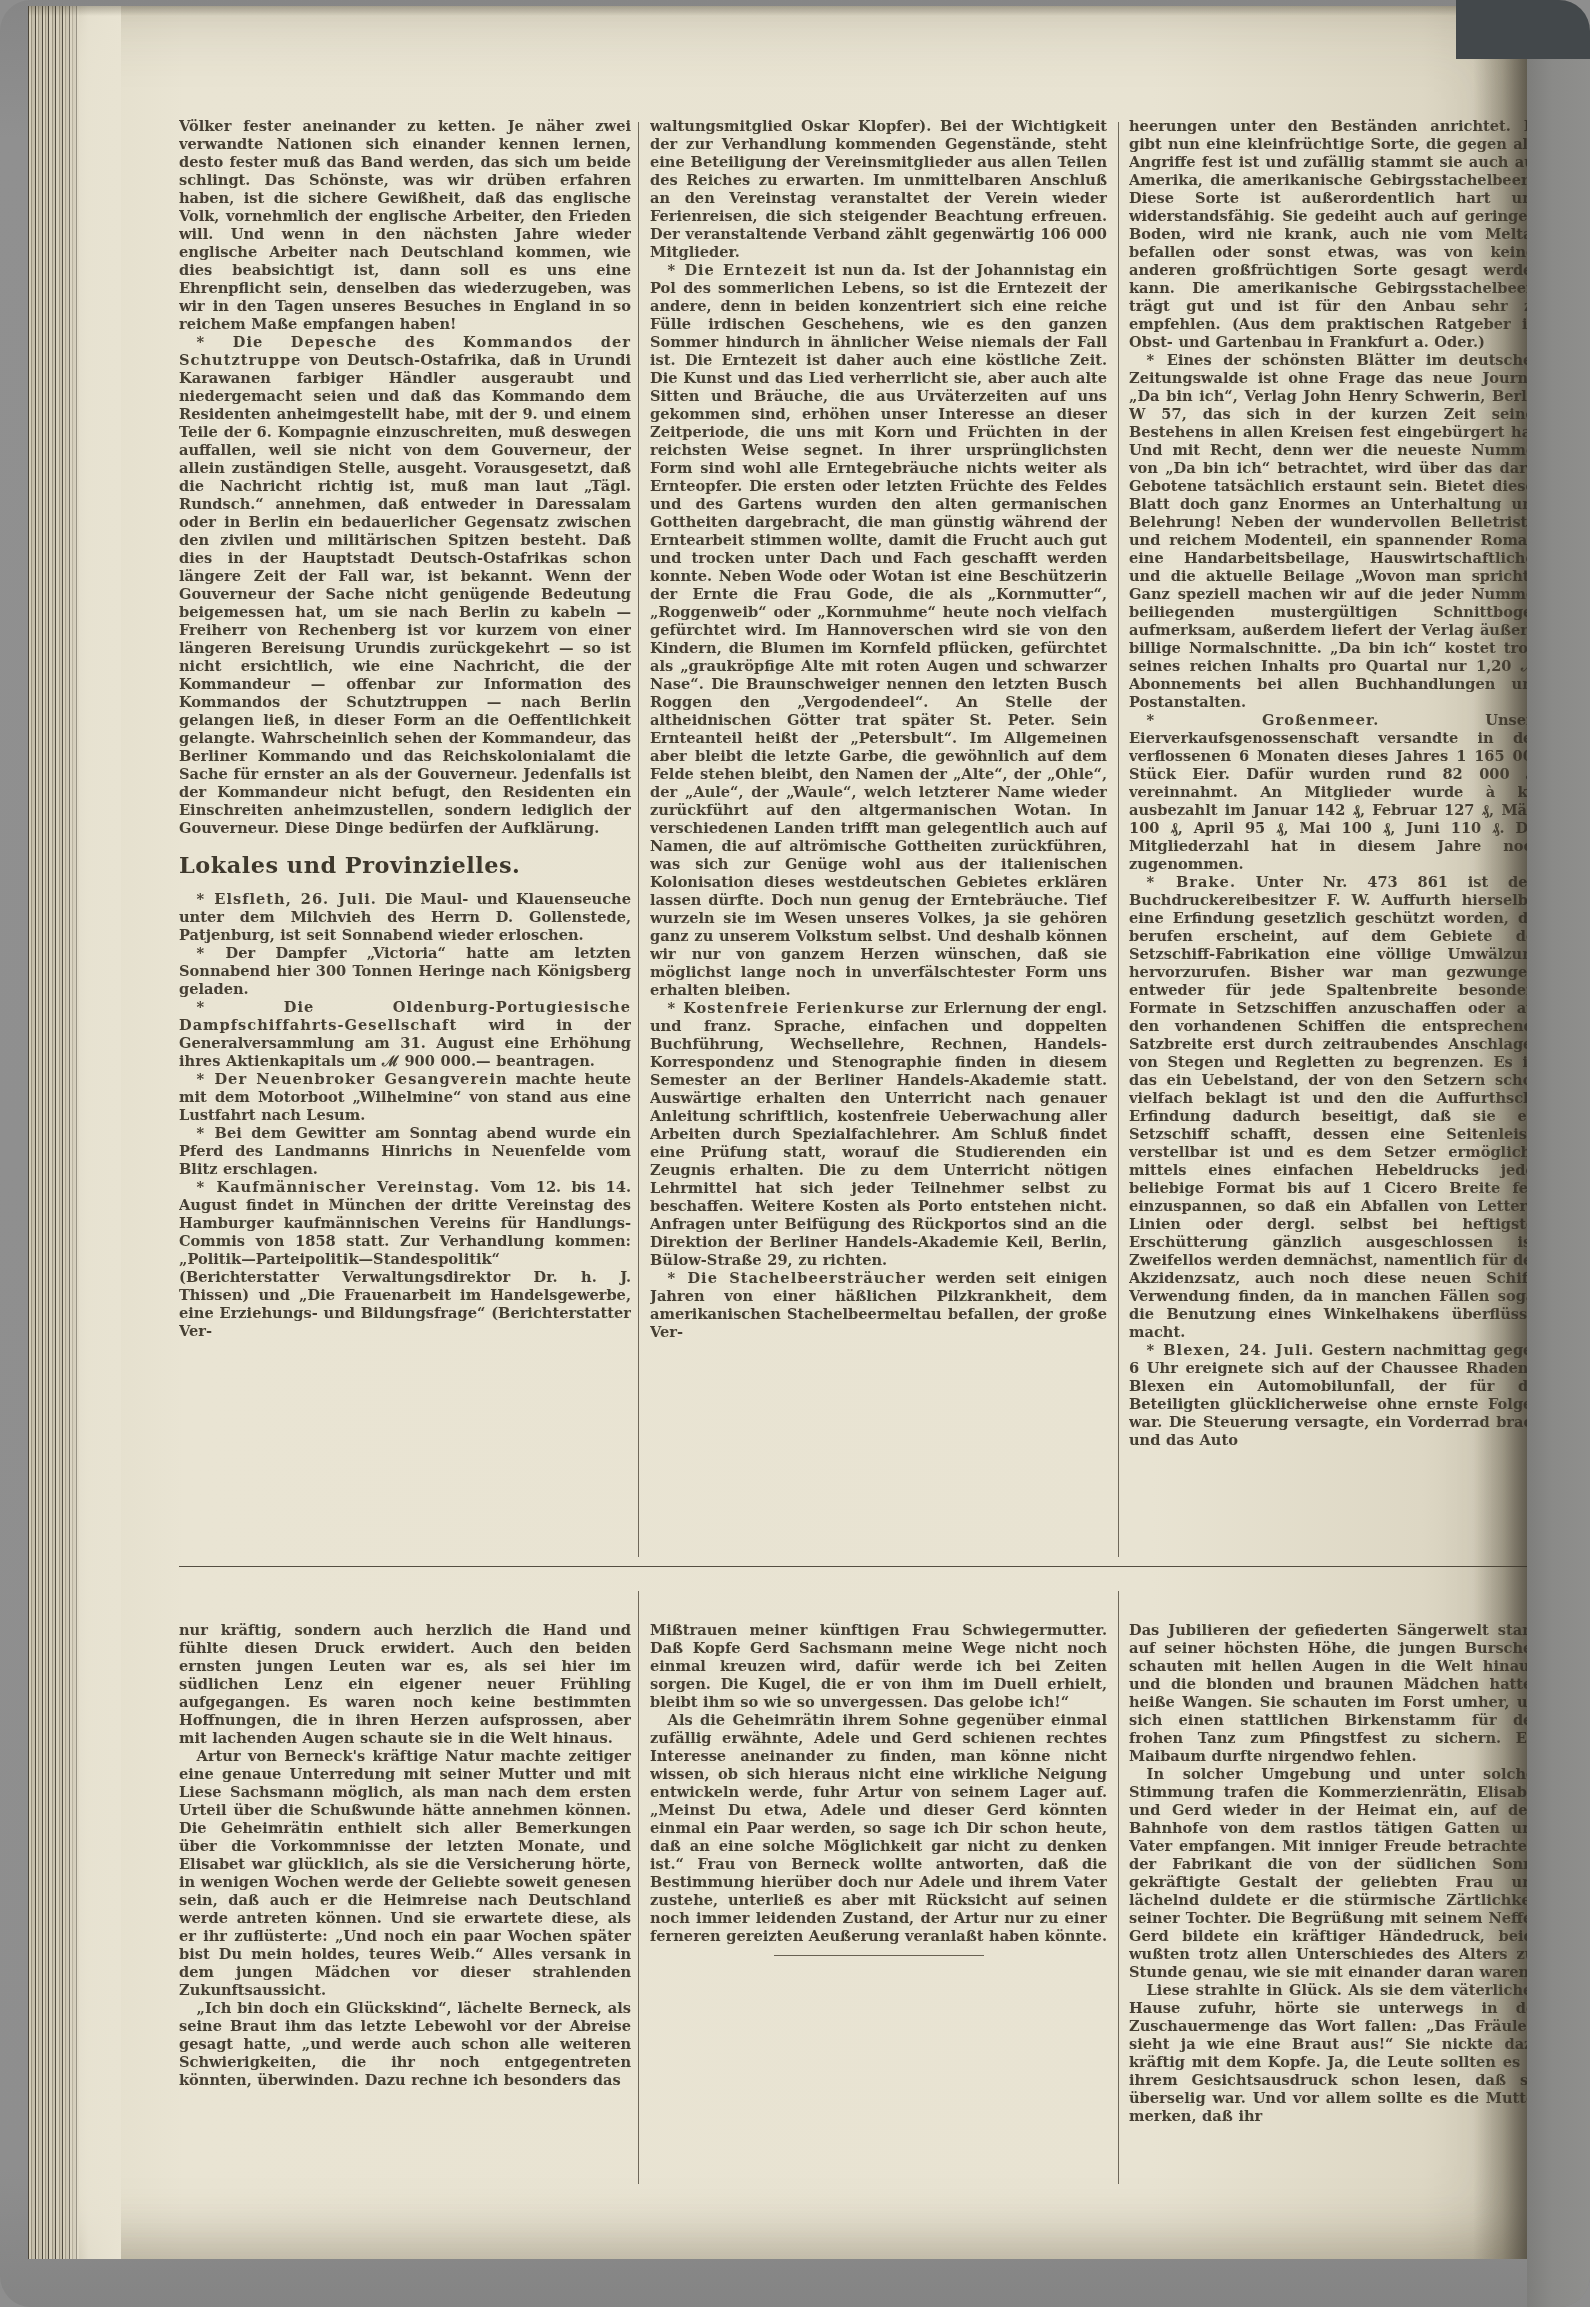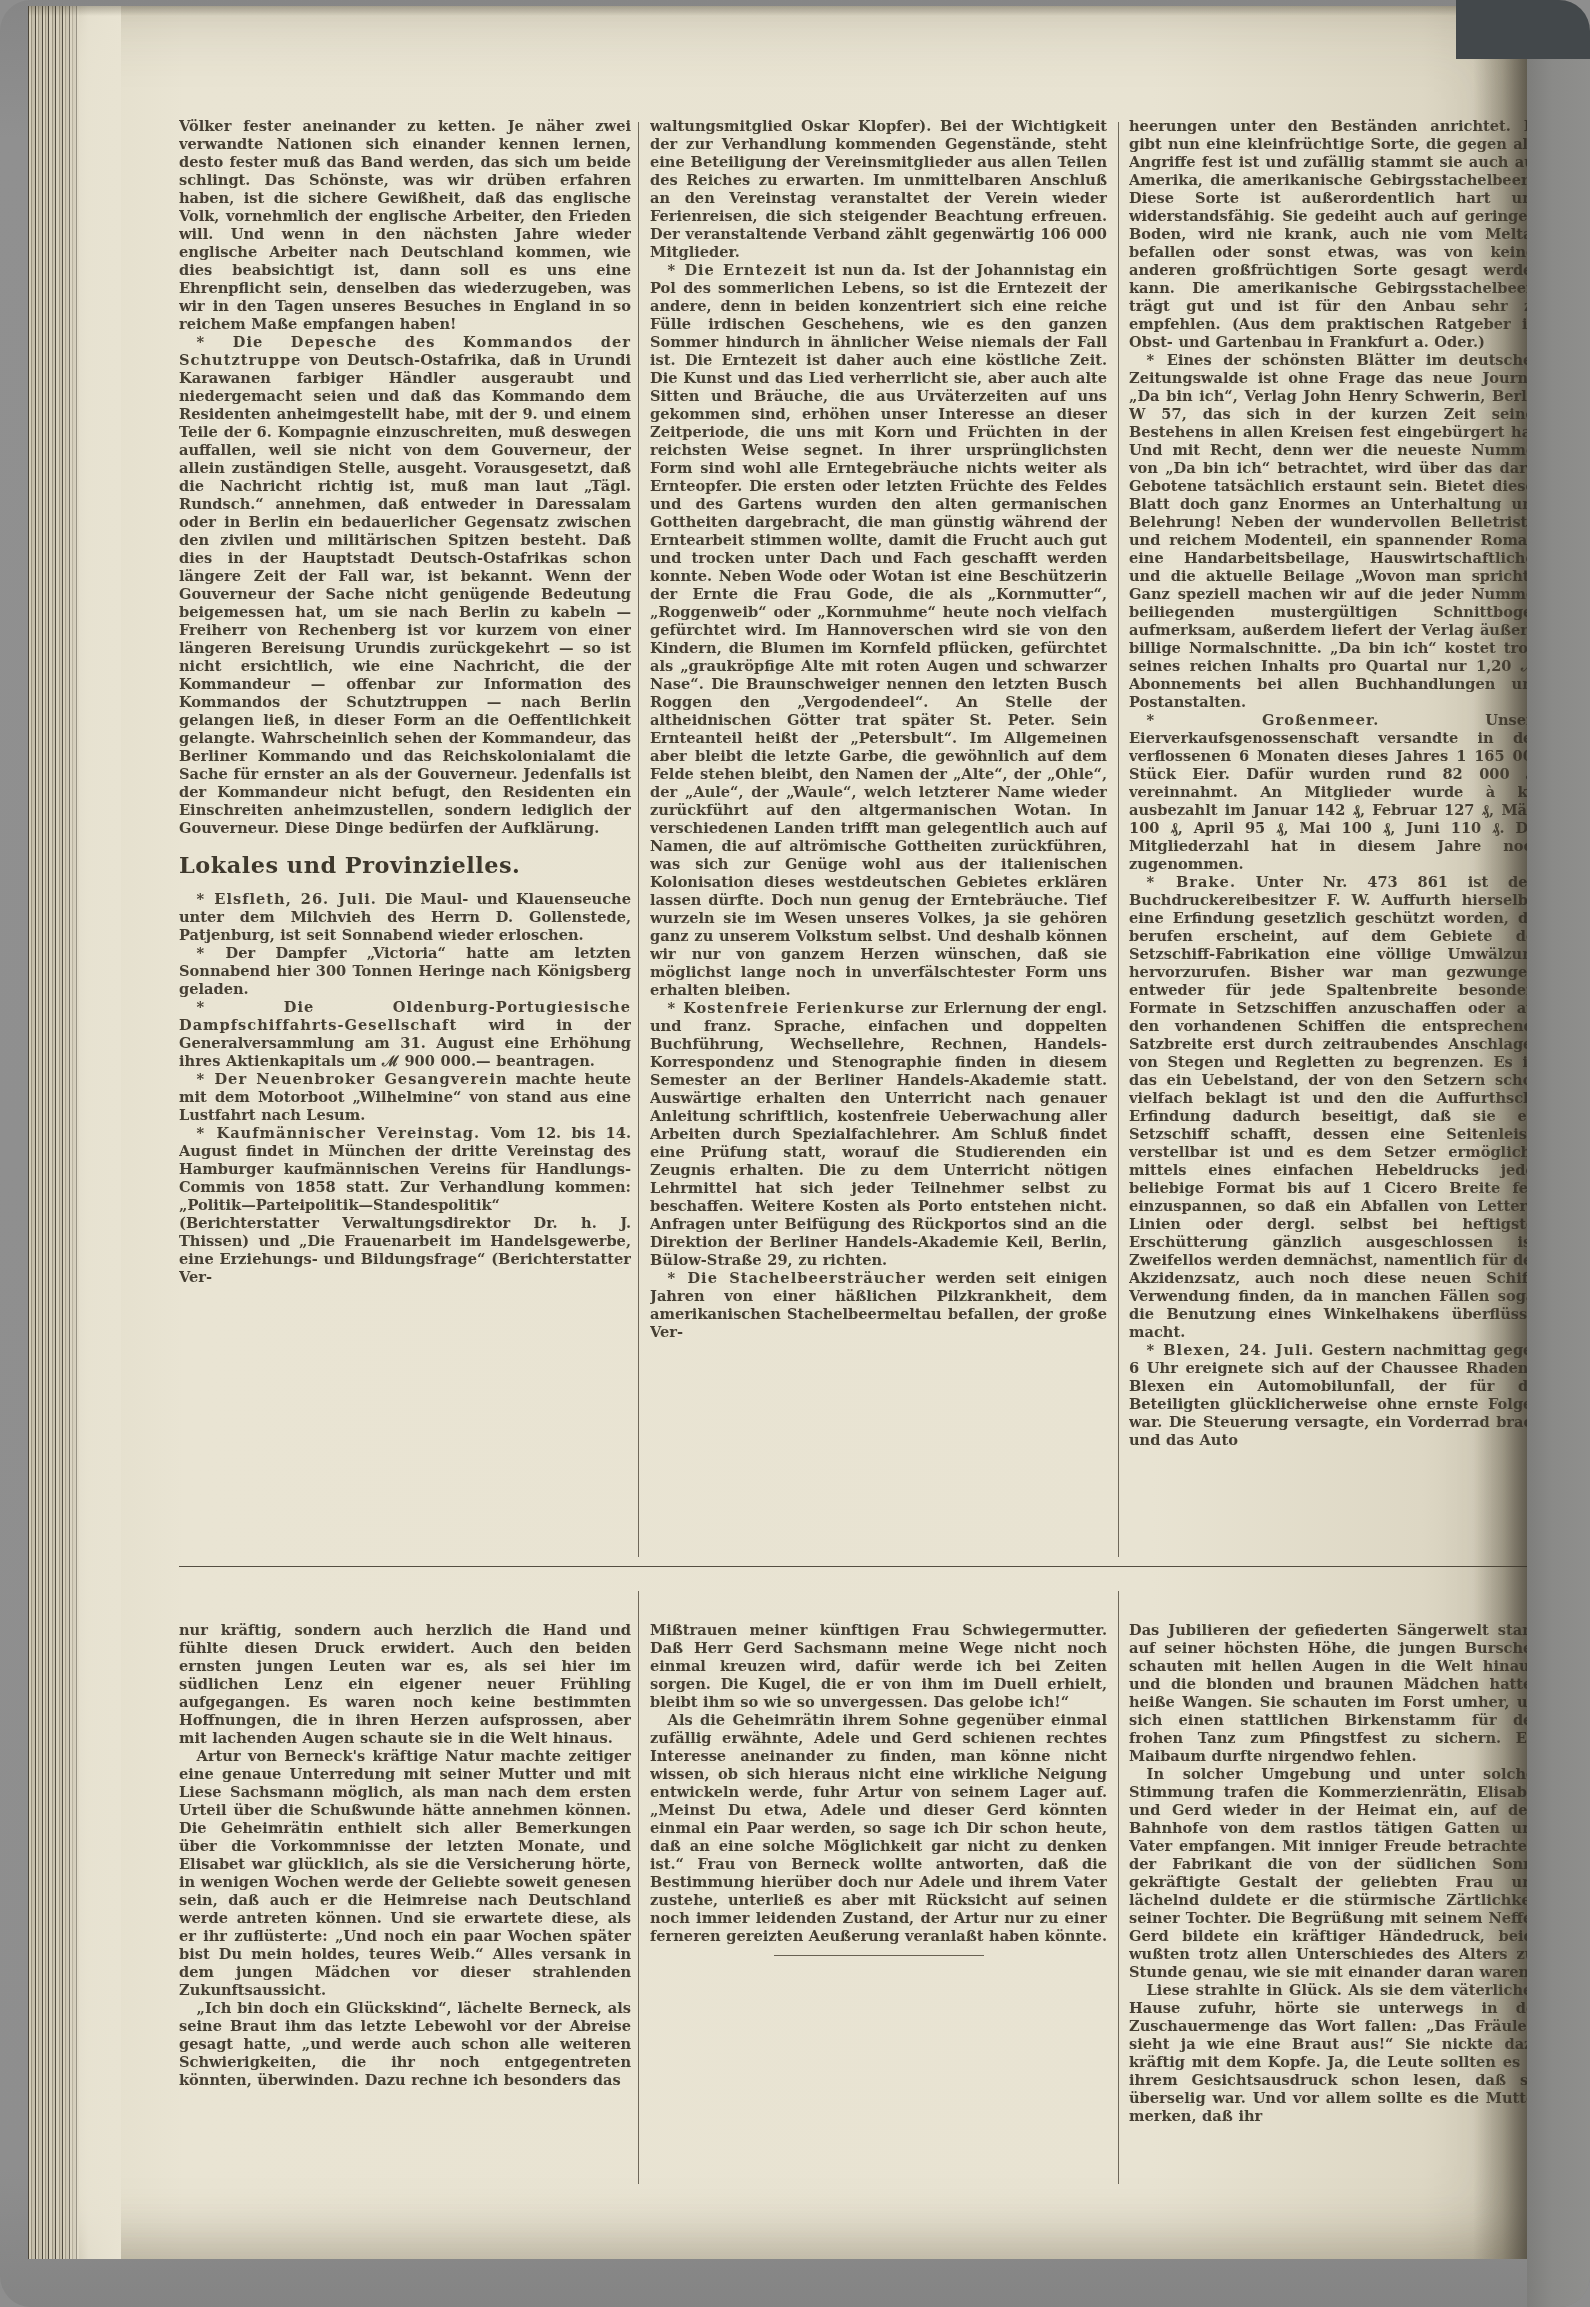--- a/index.html
+++ b/index.html
@@ -60,20 +60,21 @@
 
     <div class="top">
       <div class="col c1">
         <p class="para noind"><span>Völker fester aneinander zu ketten. Je näher zwei verwandte Nationen sich einander kennen lernen, desto fester muß das Band werden, das sich um beide schlingt. Das Schönste, was wir drüben erfahren haben, ist die sichere Gewißheit, daß das englische Volk, vornehmlich der englische Arbeiter, den Frieden will. Und wenn in den nächsten Jahre wieder englische Arbeiter nach Deutschland kommen, wie dies beabsichtigt ist, dann soll es uns eine Ehrenpflicht sein, denselben das wiederzugeben, was wir in den Tagen unseres Besuches in England in so reichem Maße empfangen haben!</span></p>
         <p class="para"><span class="lead">* Die Depesche des Kommandos der Schutztruppe</span> <span>von Deutsch-Ostafrika, daß in Urundi Karawanen farbiger Händler ausgeraubt und niedergemacht seien und daß das Kommando dem Residenten anheimgestellt habe, mit der 9. und einem Teile der 6. Kompagnie einzuschreiten, muß deswegen auffallen, weil sie nicht von dem Gouverneur, der allein zuständigen Stelle, ausgeht. Vorausgesetzt, daß die Nachricht richtig ist, muß man laut „Tägl. Rundsch.“ annehmen, daß entweder in Daressalam oder in Berlin ein bedauerlicher Gegensatz zwischen den zivilen und militärischen Spitzen besteht. Daß dies in der Hauptstadt Deutsch-Ostafrikas schon längere Zeit der Fall war, ist bekannt. Wenn der Gouverneur der Sache nicht genügende Bedeutung beigemessen hat, um sie nach Berlin zu kabeln — Freiherr von Rechenberg ist vor kurzem von einer längeren Bereisung Urundis zurückgekehrt — so ist nicht ersichtlich, wie eine Nachricht, die der Kommandeur — offenbar zur Information des Kommandos der Schutztruppen — nach Berlin gelangen ließ, in dieser Form an die Oeffentlichkeit gelangte. Wahrscheinlich sehen der Kommandeur, das Berliner Kommando und das Reichskolonialamt die Sache für ernster an als der Gouverneur. Jedenfalls ist der Kommandeur nicht befugt, den Residenten ein Einschreiten anheimzustellen, sondern lediglich der Gouverneur. Diese Dinge bedürfen der Aufklärung.</span></p>
         <h2 class="localhead">Lokales und Provinzielles.</h2>
         <p class="para"><span class="lead">* Elsfleth, 26. Juli.</span> <span>Die Maul- und Klauenseuche unter dem Milchvieh des Herrn D. Gollenstede, Patjenburg, ist seit Sonnabend wieder erloschen.</span></p>
         <p class="para"><span class="lead">*</span> <span>Der Dampfer „Victoria“ hatte am letzten Sonnabend hier 300 Tonnen Heringe nach Königsberg geladen.</span></p>
         <p class="para"><span class="lead">* Die Oldenburg-Portugiesische Dampfschiffahrts-Gesellschaft</span> <span>wird in der Generalversammlung am 31. August eine Erhöhung ihres Aktienkapitals um ℳ 900 000.— beantragen.</span></p>
         <p class="para"><span class="lead">* Der Neuenbroker Gesangverein</span> <span>machte heute mit dem Motorboot „Wilhelmine“ von stand aus eine Lustfahrt nach Lesum.</span></p>
+        <p class="para"><span class="lead">*</span> <span>Bei dem Gewitter am Sonntag abend wurde ein Pferd des Landmanns Hinrichs in Neuenfelde vom Blitz erschlagen.</span></p>
         <p class="para"><span class="lead">* Kaufmännischer Vereinstag.</span> <span>Vom 12. bis 14. August findet in München der dritte Vereinstag des Hamburger kaufmännischen Vereins für Handlungs-Commis von 1858 statt. Zur Verhandlung kommen: „Politik—Parteipolitik—Standespolitik“ (Berichterstatter Verwaltungsdirektor Dr. h. J. Thissen) und „Die Frauenarbeit im Handelsgewerbe, eine Erziehungs- und Bildungsfrage“ (Berichterstatter Ver-</span></p>
       </div>
 
       <div class="col c2">
         <p class="para noind"><span>waltungsmitglied Oskar Klopfer). Bei der Wichtigkeit der zur Verhandlung kommenden Gegenstände, steht eine Beteiligung der Vereinsmitglieder aus allen Teilen des Reiches zu erwarten. Im unmittelbaren Anschluß an den Vereinstag veranstaltet der Verein wieder Ferienreisen, die sich steigender Beachtung erfreuen. Der veranstaltende Verband zählt gegenwärtig 106 000 Mitglieder.</span></p>
         <p class="para"><span class="lead">* Die Erntezeit</span> <span>ist nun da. Ist der Johannistag ein Pol des sommerlichen Lebens, so ist die Erntezeit der andere, denn in beiden konzentriert sich eine reiche Fülle irdischen Geschehens, wie es den ganzen Sommer hindurch in ähnlicher Weise niemals der Fall ist. Die Erntezeit ist daher auch eine köstliche Zeit. Die Kunst und das Lied verherrlicht sie, aber auch alte Sitten und Bräuche, die aus Urväterzeiten auf uns gekommen sind, erhöhen unser Interesse an dieser Zeitperiode, die uns mit Korn und Früchten in der reichsten Weise segnet. In ihrer ursprünglichsten Form sind wohl alle Erntegebräuche nichts weiter als Ernteopfer. Die ersten oder letzten Früchte des Feldes und des Gartens wurden den alten germanischen Gottheiten dargebracht, die man günstig während der Erntearbeit stimmen wollte, damit die Frucht auch gut und trocken unter Dach und Fach geschafft werden konnte. Neben Wode oder Wotan ist eine Beschützerin der Ernte die Frau Gode, die als „Kornmutter“, „Roggenweib“ oder „Kornmuhme“ heute noch vielfach gefürchtet wird. Im Hannoverschen wird sie von den Kindern, die Blumen im Kornfeld pflücken, gefürchtet als „graukröpfige Alte mit roten Augen und schwarzer Nase“. Die Braunschweiger nennen den letzten Busch Roggen den „Vergodendeel“. An Stelle der altheidnischen Götter trat später St. Peter. Sein Ernteanteil heißt der „Petersbult“. Im Allgemeinen aber bleibt die letzte Garbe, die gewöhnlich auf dem Felde stehen bleibt, den Namen der „Alte“, der „Ohle“, der „Aule“, der „Waule“, welch letzterer Name wieder zurückführt auf den altgermanischen Wotan. In verschiedenen Landen trifft man gelegentlich auch auf Namen, die auf altrömische Gottheiten zurückführen, was sich zur Genüge wohl aus der italienischen Kolonisation dieses westdeutschen Gebietes erklären lassen dürfte. Doch nun genug der Erntebräuche. Tief wurzeln sie im Wesen unseres Volkes, ja sie gehören ganz zu unserem Volkstum selbst. Und deshalb können wir nur von ganzem Herzen wünschen, daß sie möglichst lange noch in unverfälschtester Form uns erhalten bleiben.</span></p>
         <p class="para"><span class="lead">* Kostenfreie Ferienkurse</span> <span>zur Erlernung der engl. und franz. Sprache, einfachen und doppelten Buchführung, Wechsellehre, Rechnen, Handels-Korrespondenz und Stenographie finden in diesem Semester an der Berliner Handels-Akademie statt. Auswärtige erhalten den Unterricht nach genauer Anleitung schriftlich, kostenfreie Ueberwachung aller Arbeiten durch Spezialfachlehrer. Am Schluß findet eine Prüfung statt, worauf die Studierenden ein Zeugnis erhalten. Die zu dem Unterricht nötigen Lehrmittel hat sich jeder Teilnehmer selbst zu beschaffen. Weitere Kosten als Porto entstehen nicht. Anfragen unter Beifügung des Rückportos sind an die Direktion der Berliner Handels-Akademie Keil, Berlin, Bülow-Straße 29, zu richten.</span></p>
         <p class="para"><span class="lead">* Die Stachelbeersträucher</span> <span>werden seit einigen Jahren von einer häßlichen Pilzkrankheit, dem amerikanischen Stachelbeermeltau befallen, der große Ver-</span></p>
       </div>
 
@@ -92,21 +93,21 @@
     <div class="hdivider"></div>
 
     <div class="bot">
       <div class="col c1">
         <p class="para noind"><span>nur kräftig, sondern auch herzlich die Hand und fühlte diesen Druck erwidert. Auch den beiden ernsten jungen Leuten war es, als sei hier im südlichen Lenz ein eigener neuer Frühling aufgegangen. Es waren noch keine bestimmten Hoffnungen, die in ihren Herzen aufsprossen, aber mit lachenden Augen schaute sie in die Welt hinaus.</span></p>
         <p class="para"><span>Artur von Berneck's kräftige Natur machte zeitiger eine genaue Unterredung mit seiner Mutter und mit Liese Sachsmann möglich, als man nach dem ersten Urteil über die Schußwunde hätte annehmen können. Die Geheimrätin enthielt sich aller Bemerkungen über die Vorkommnisse der letzten Monate, und Elisabet war glücklich, als sie die Versicherung hörte, in wenigen Wochen werde der Geliebte soweit genesen sein, daß auch er die Heimreise nach Deutschland werde antreten können. Und sie erwartete diese, als er ihr zuflüsterte: „Und noch ein paar Wochen später bist Du mein holdes, teures Weib.“ Alles versank in dem jungen Mädchen vor dieser strahlenden Zukunftsaussicht.</span></p>
         <p class="para"><span>„Ich bin doch ein Glückskind“, lächelte Berneck, als seine Braut ihm das letzte Lebewohl vor der Abreise gesagt hatte, „und werde auch schon alle weiteren Schwierigkeiten, die ihr noch entgegentreten könnten, überwinden. Dazu rechne ich besonders das</span></p>
       </div>
 
       <div class="col c2">
-        <p class="para noind"><span>Mißtrauen meiner künftigen Frau Schwiegermutter. Daß Herr Gerd Sachsmann meine Wege nicht noch einmal kreuzen wird, dafür werde ich bei Zeiten sorgen. Die Kugel, die er von ihm im Duell erhielt, bleibt ihm so wie so unvergessen. Das gelobe ich!“</span></p>
+        <p class="para noind"><span>Mißtrauen meiner künftigen Frau Schwiegermutter. Daß Kopfe Gerd Sachsmann meine Wege nicht noch einmal kreuzen wird, dafür werde ich bei Zeiten sorgen. Die Kugel, die er von ihm im Duell erhielt, bleibt ihm so wie so unvergessen. Das gelobe ich!“</span></p>
         <p class="para"><span>Als die Geheimrätin ihrem Sohne gegenüber einmal zufällig erwähnte, Adele und Gerd schienen rechtes Interesse aneinander zu finden, man könne nicht wissen, ob sich hieraus nicht eine wirkliche Neigung entwickeln werde, fuhr Artur von seinem Lager auf. „Meinst Du etwa, Adele und dieser Gerd könnten einmal ein Paar werden, so sage ich Dir schon heute, daß an eine solche Möglichkeit gar nicht zu denken ist.“ Frau von Berneck wollte antworten, daß die Bestimmung hierüber doch nur Adele und ihrem Vater zustehe, unterließ es aber mit Rücksicht auf seinen noch immer leidenden Zustand, der Artur nur zu einer ferneren gereizten Aeußerung veranlaßt haben könnte.</span></p>
         <div class="scenebreak"></div>
       </div>
 
       <div class="col c3">
         <p class="para noind"><span>Das Jubilieren der gefiederten Sängerwelt stand auf seiner höchsten Höhe, die jungen Burschen schauten mit hellen Augen in die Welt hinaus, und die blonden und braunen Mädchen hatten heiße Wangen. Sie schauten im Forst umher, um sich einen stattlichen Birkenstamm für den frohen Tanz zum Pfingstfest zu sichern. Ein Maibaum durfte nirgendwo fehlen.</span></p>
         <p class="para"><span>In solcher Umgebung und unter solcher Stimmung trafen die Kommerzienrätin, Elisabet und Gerd wieder in der Heimat ein, auf dem Bahnhofe von dem rastlos tätigen Gatten und Vater empfangen. Mit inniger Freude betrachtete der Fabrikant die von der südlichen Sonne gekräftigte Gestalt der geliebten Frau und lächelnd duldete er die stürmische Zärtlichkeit seiner Tochter. Die Begrüßung mit seinem Neffen Gerd bildete ein kräftiger Händedruck, beide wußten trotz allen Unterschiedes des Alters zur Stunde genau, wie sie mit einander daran waren.</span></p>
         <p class="para"><span>Liese strahlte in Glück. Als sie dem väterlichen Hause zufuhr, hörte sie unterwegs in der Zuschauermenge das Wort fallen: „Das Fräulein sieht ja wie eine Braut aus!“ Sie nickte dazu kräftig mit dem Kopfe. Ja, die Leute sollten es in ihrem Gesichtsausdruck schon lesen, daß sie überselig war. Und vor allem sollte es die Mutter merken, daß ihr</span></p>
       </div>
 

